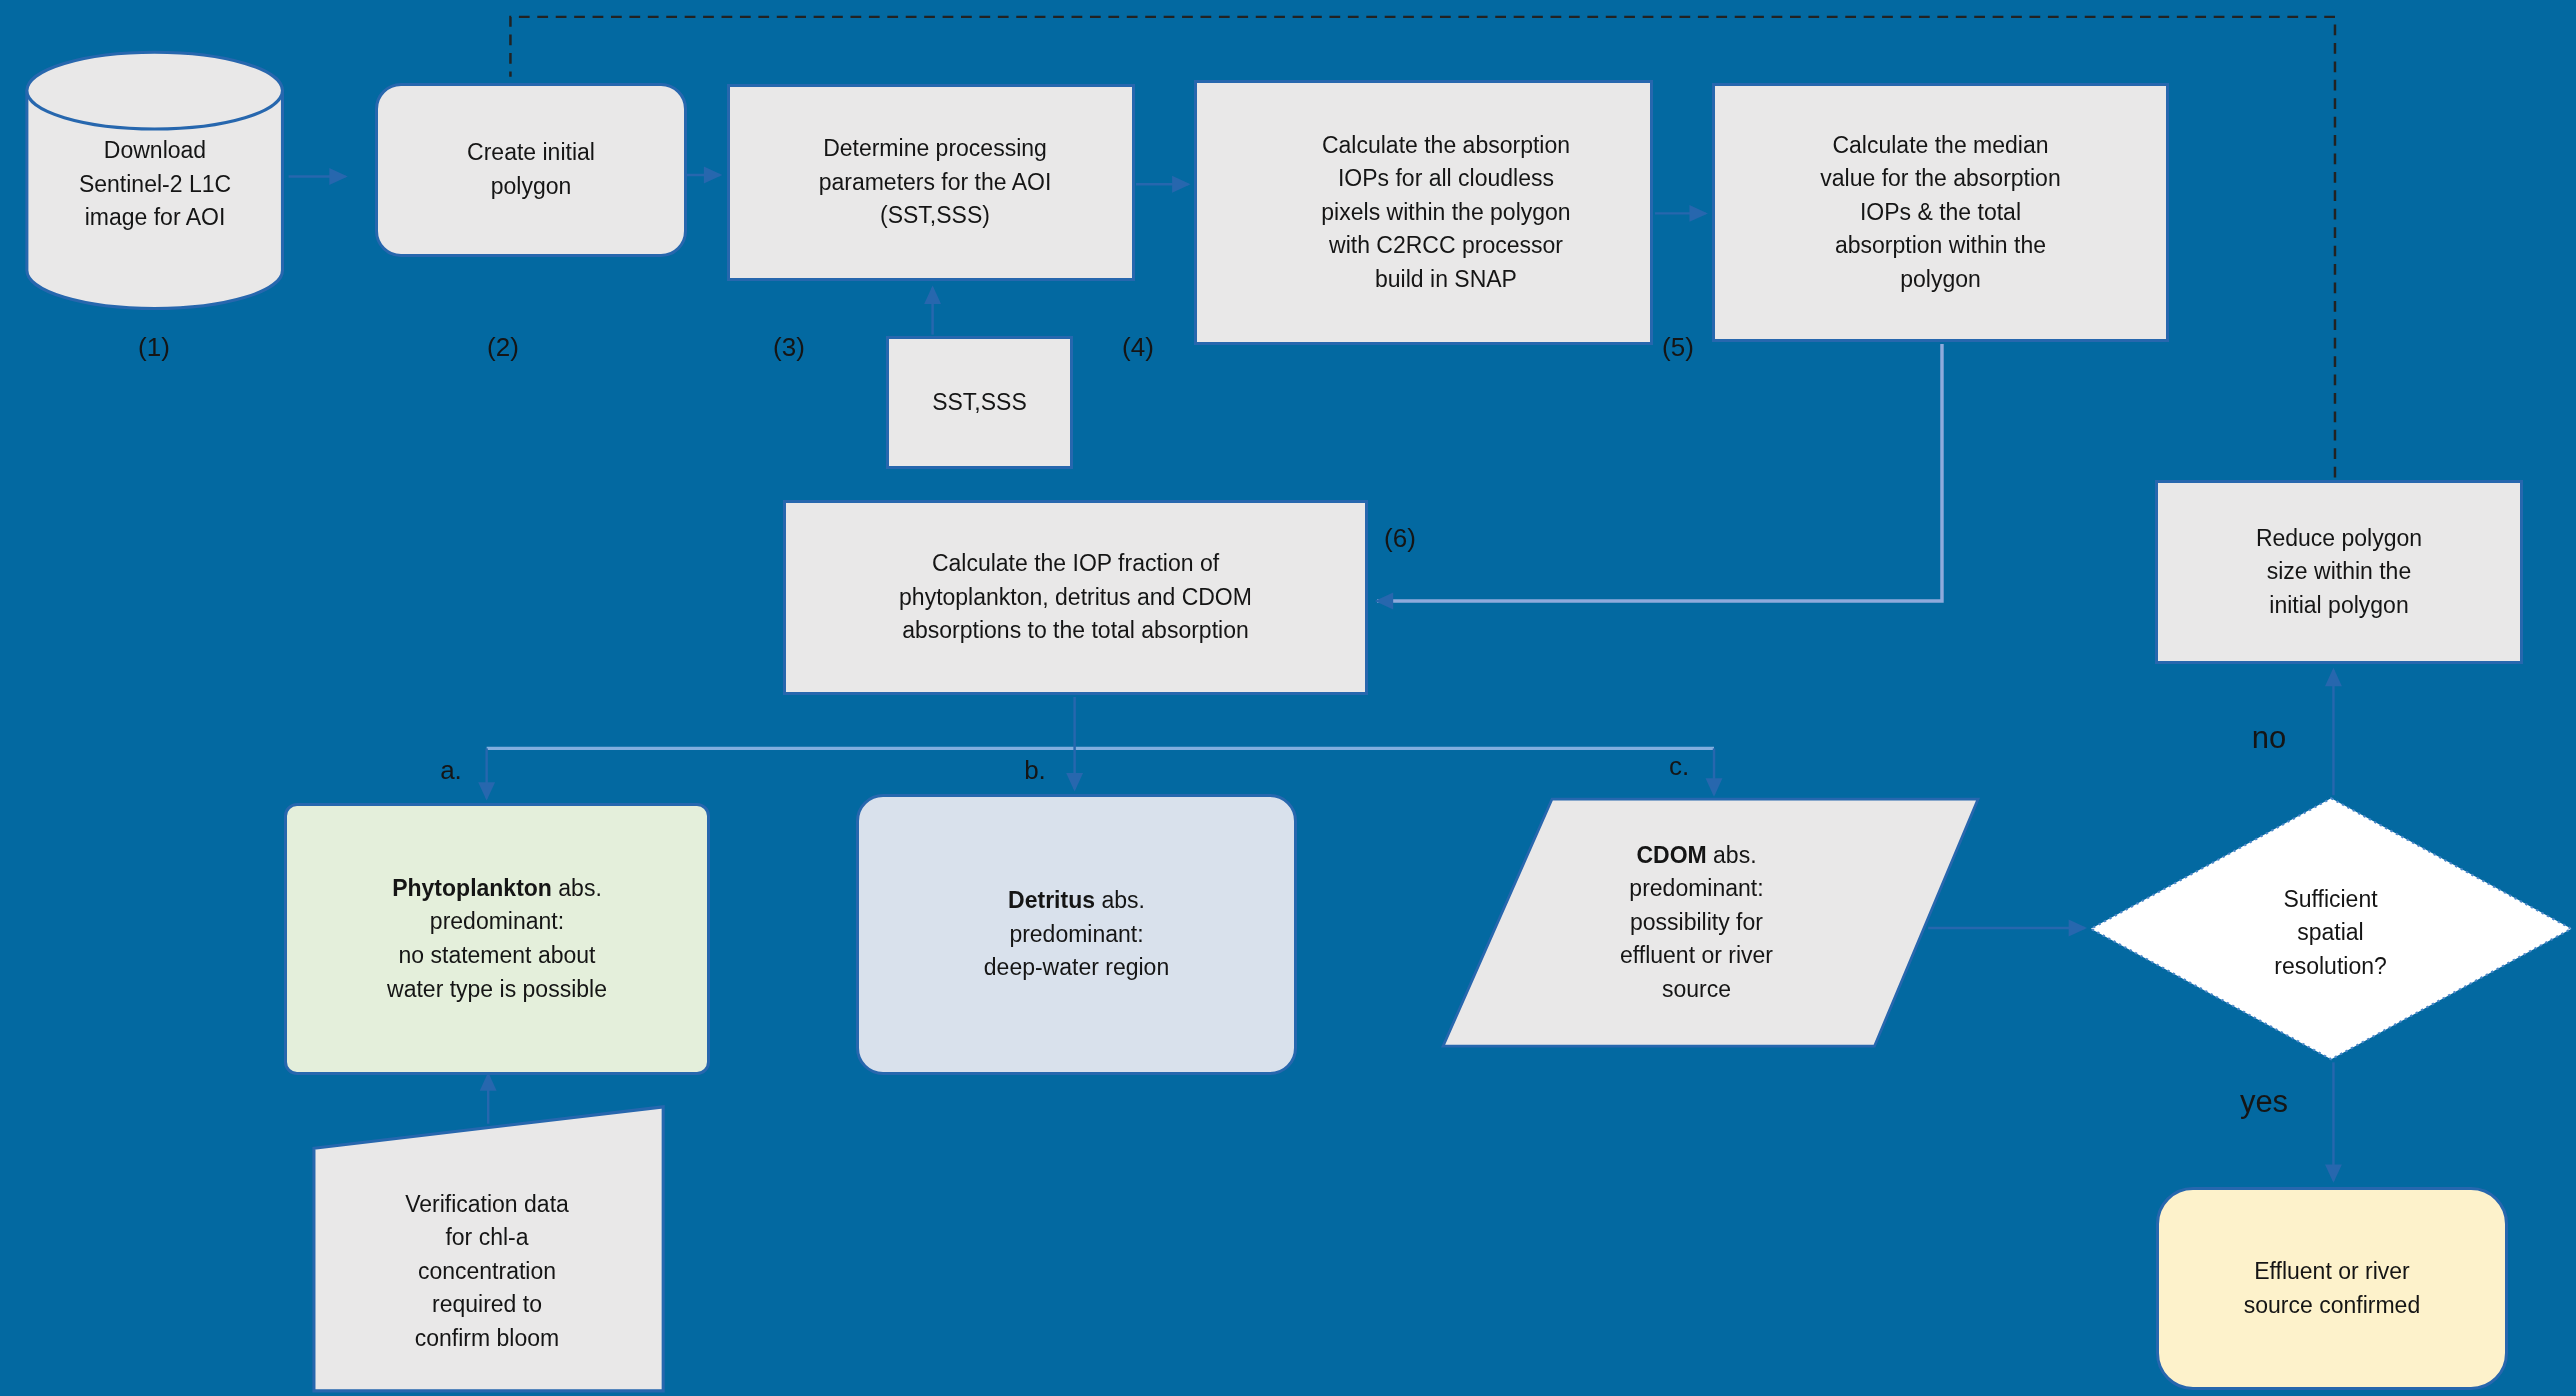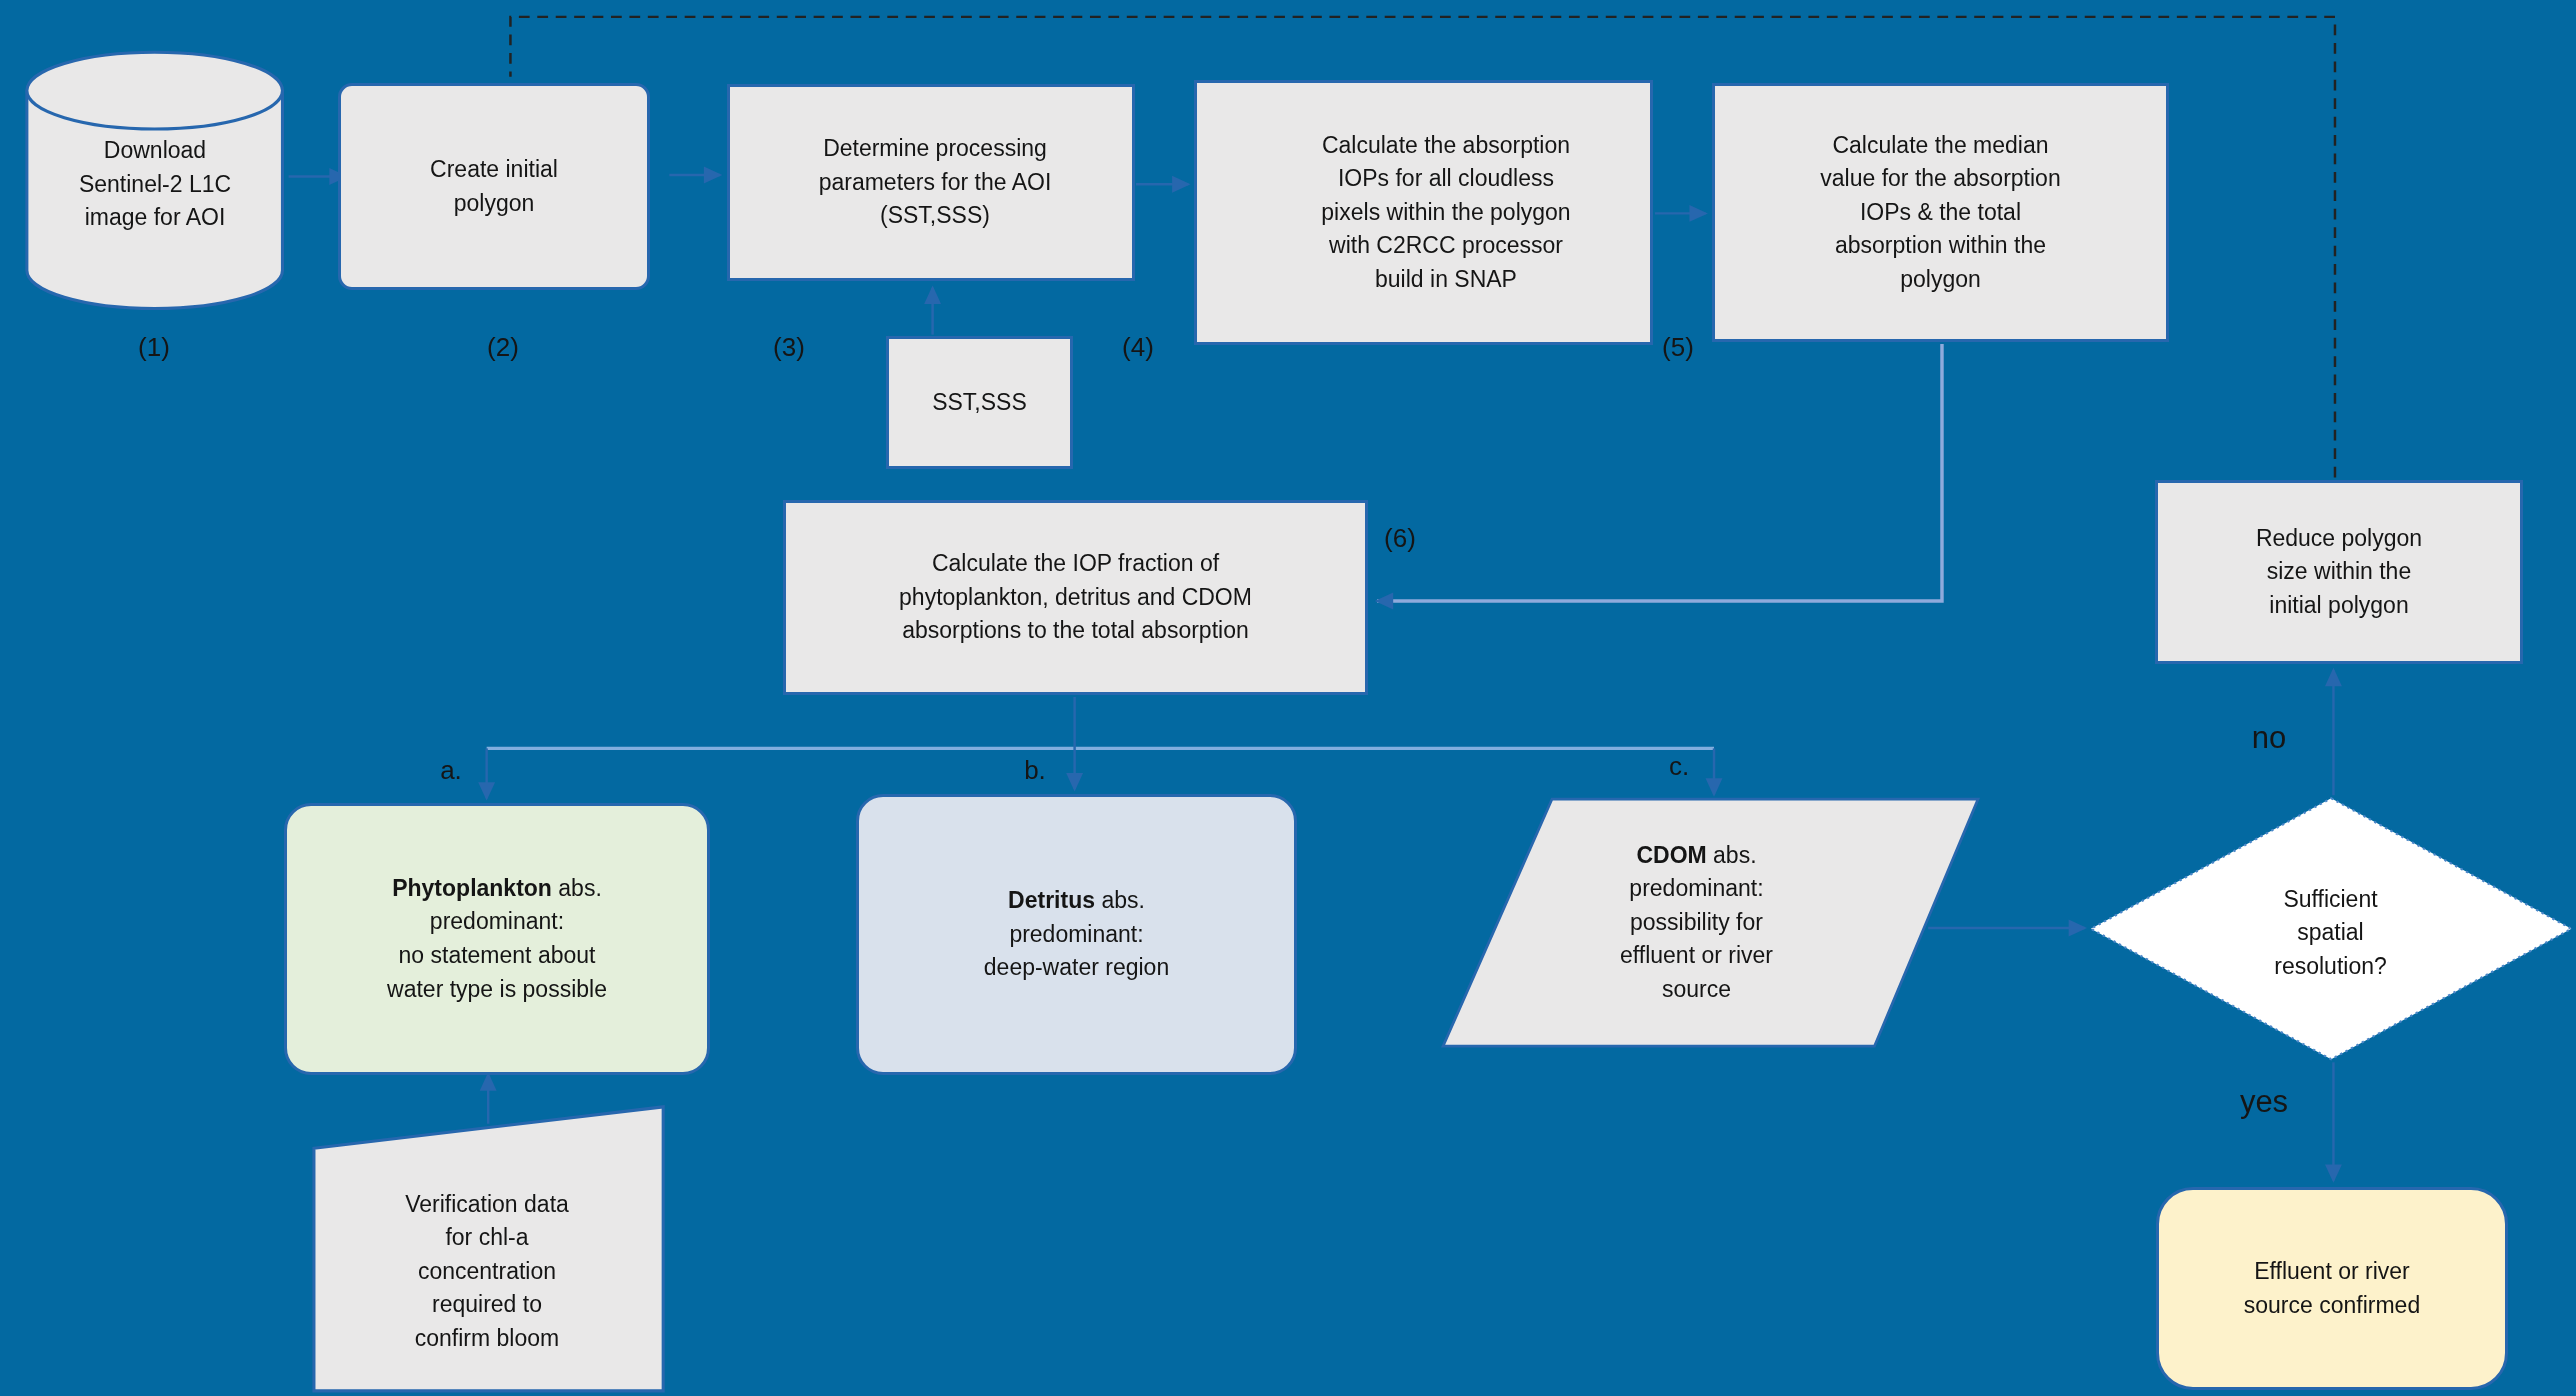--- a/index.html
+++ b/index.html
@@ -80,21 +80,21 @@
 
     <path d="M3040,1384 V1538" fill="none" stroke="#2767ae" stroke-width="3.2" marker-end="url(#arr)"></path>
   </svg>
 
   <div class="node overlay" style="left:42px;top:104px;width:226px;height:161px;">
     <span>Download
 Sentinel-2 L1C
 image for AOI</span>
   </div>
 
-  <div class="node box" style="left:338px;top:83px;width:312px;height:207px;border-radius:14px;">
+  <div class="node box" style="left:375px;top:83px;width:312px;height:174px;border-radius:26px;">
     <span>Create initial
 polygon</span>
   </div>
 
   <div class="node box" style="left:727px;top:84px;width:408px;height:197px;padding-left:8px;">
     <span>Determine processing
 parameters for the AOI
 (SST,SSS)</span>
   </div>
 
@@ -117,21 +117,21 @@
 absorption within the
 polygon</span>
   </div>
 
   <div class="node box" style="left:783px;top:500px;width:585px;height:195px;">
     <span>Calculate the IOP fraction of
 phytoplankton, detritus and CDOM
 absorptions to the total absorption</span>
   </div>
 
-  <div class="node box" style="left:284px;top:803px;width:426px;height:272px;border-radius:27px;background:#e4efdb;">
+  <div class="node box" style="left:284px;top:803px;width:426px;height:272px;border-radius:13px;background:#e4efdb;">
     <span><span class="b">Phytoplankton</span><span> abs.
 predominant:
 no statement about
 water type is possible</span></span>
   </div>
 
   <div class="node box" style="left:856px;top:794px;width:441px;height:281px;border-radius:27px;background:#d9e1ec;">
     <span><span class="b">Detritus</span><span> abs.
 predominant:
 deep-water region</span></span>

